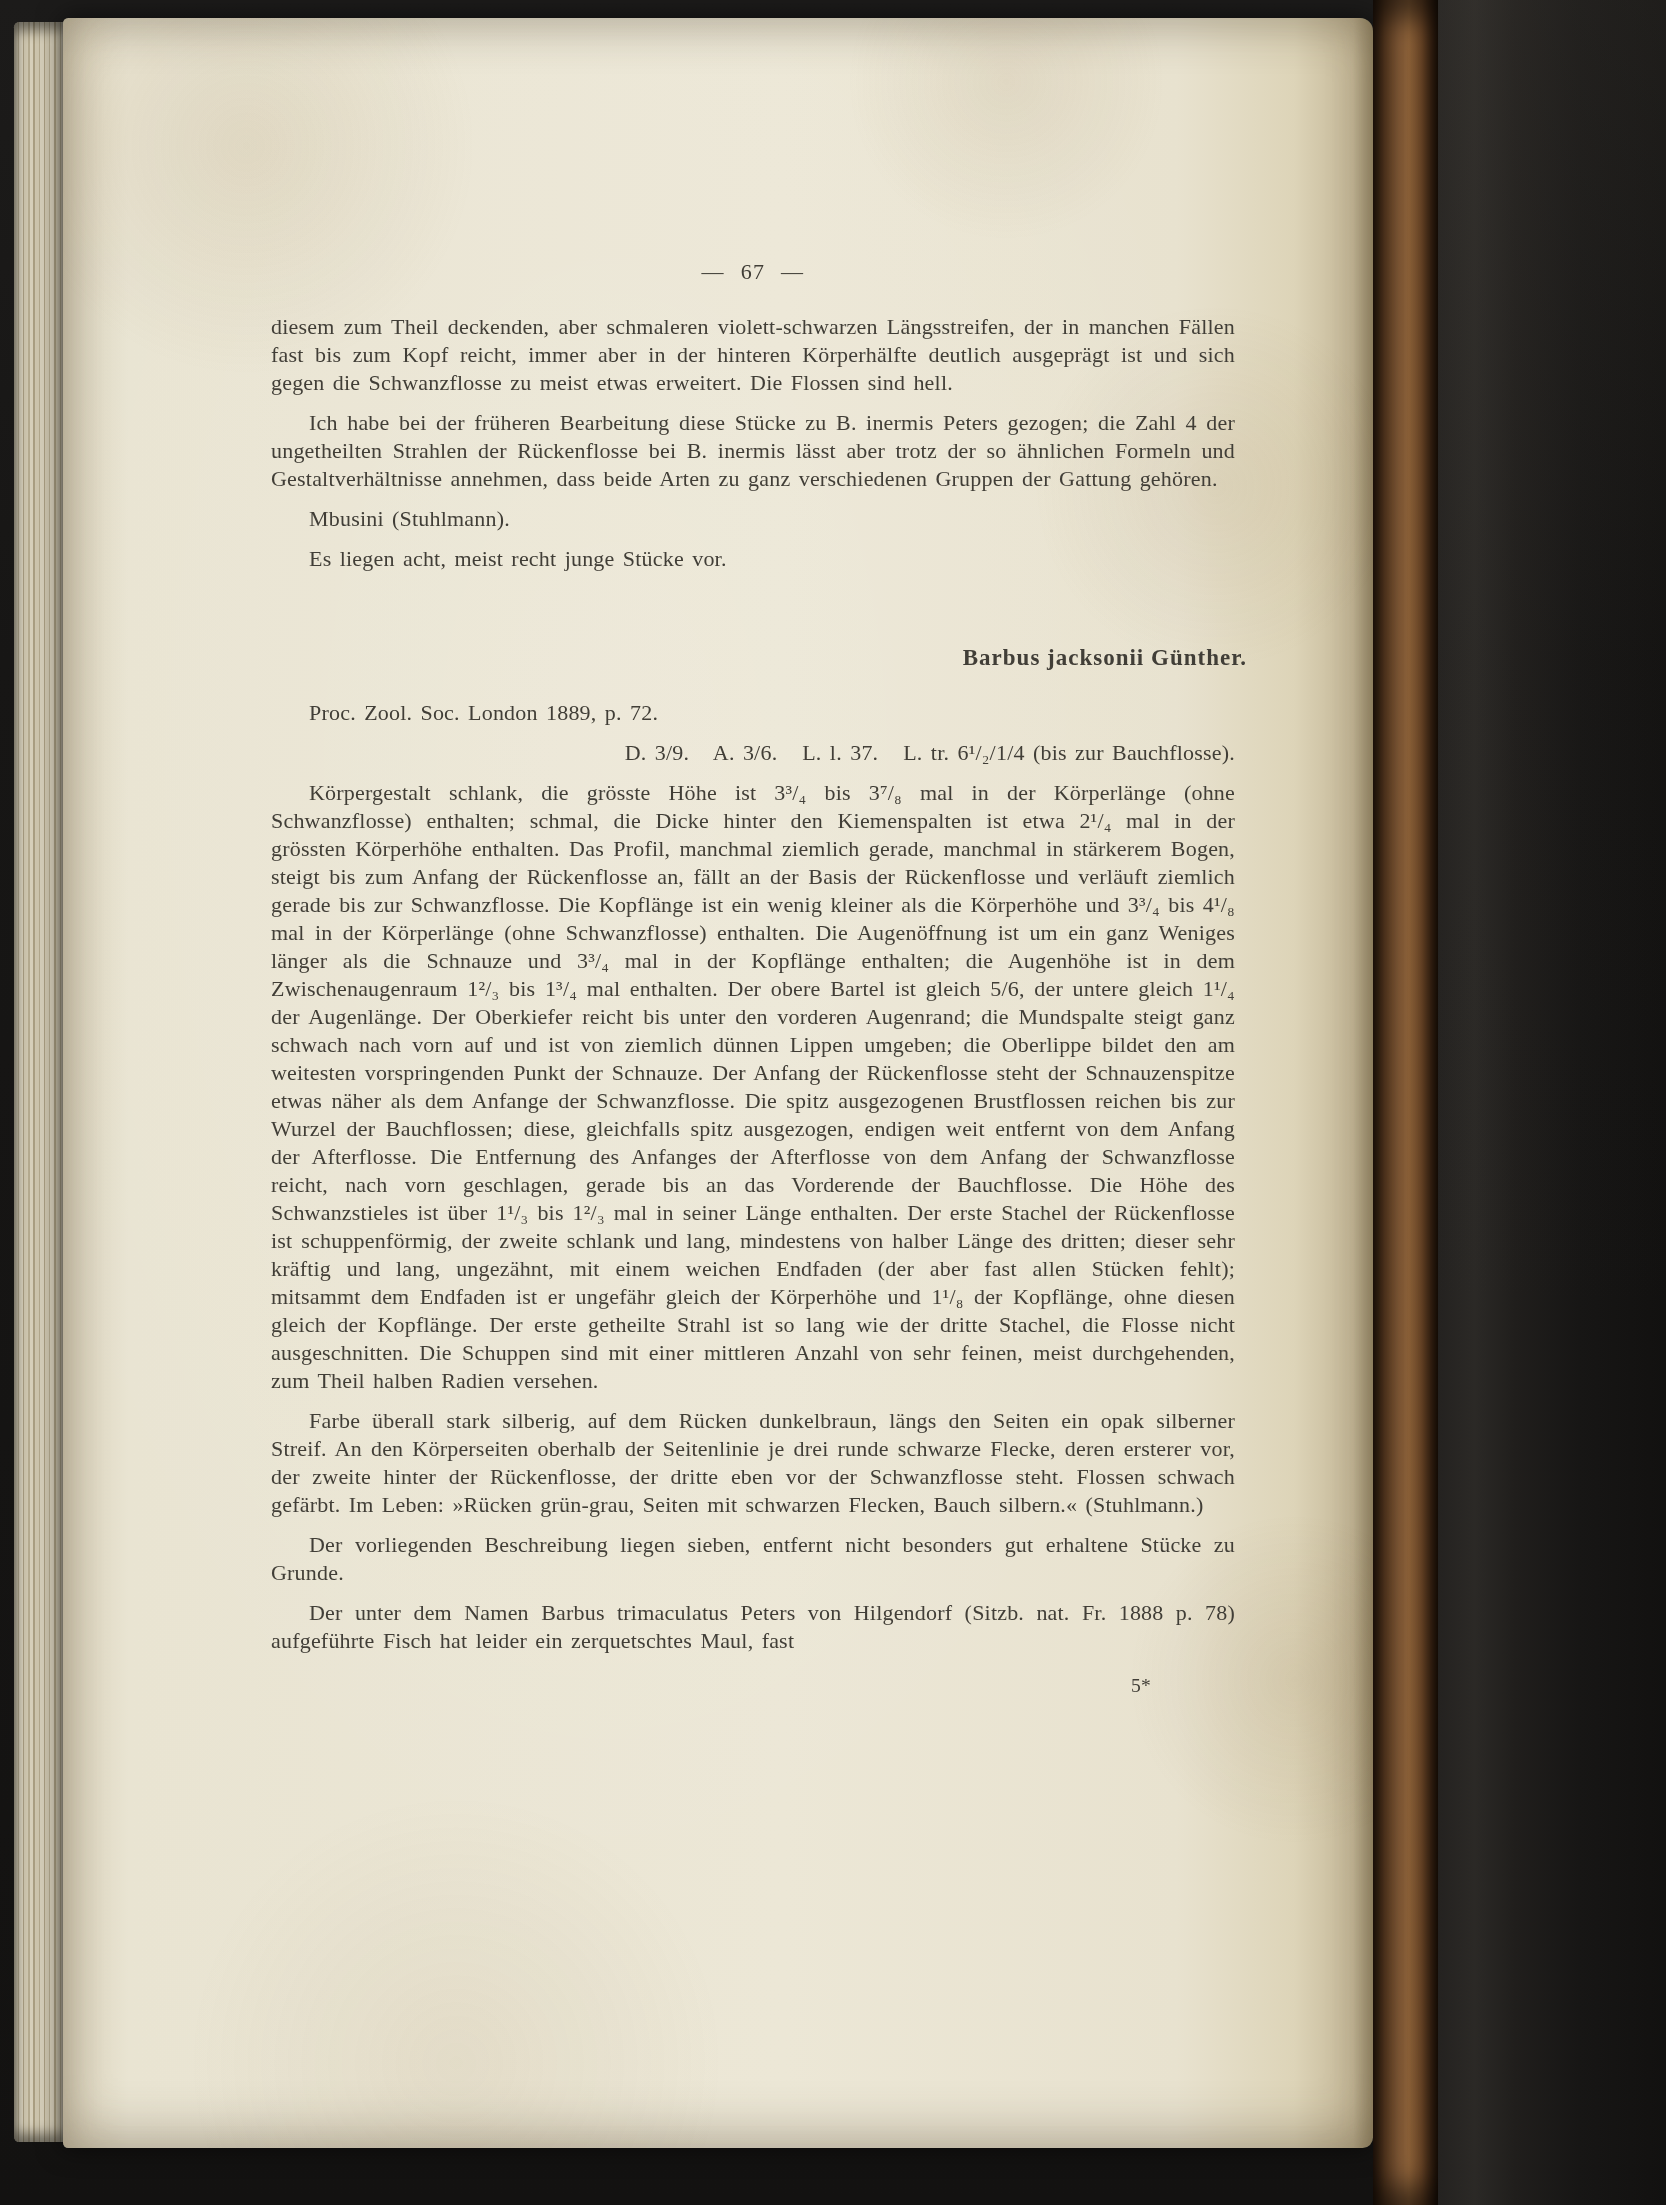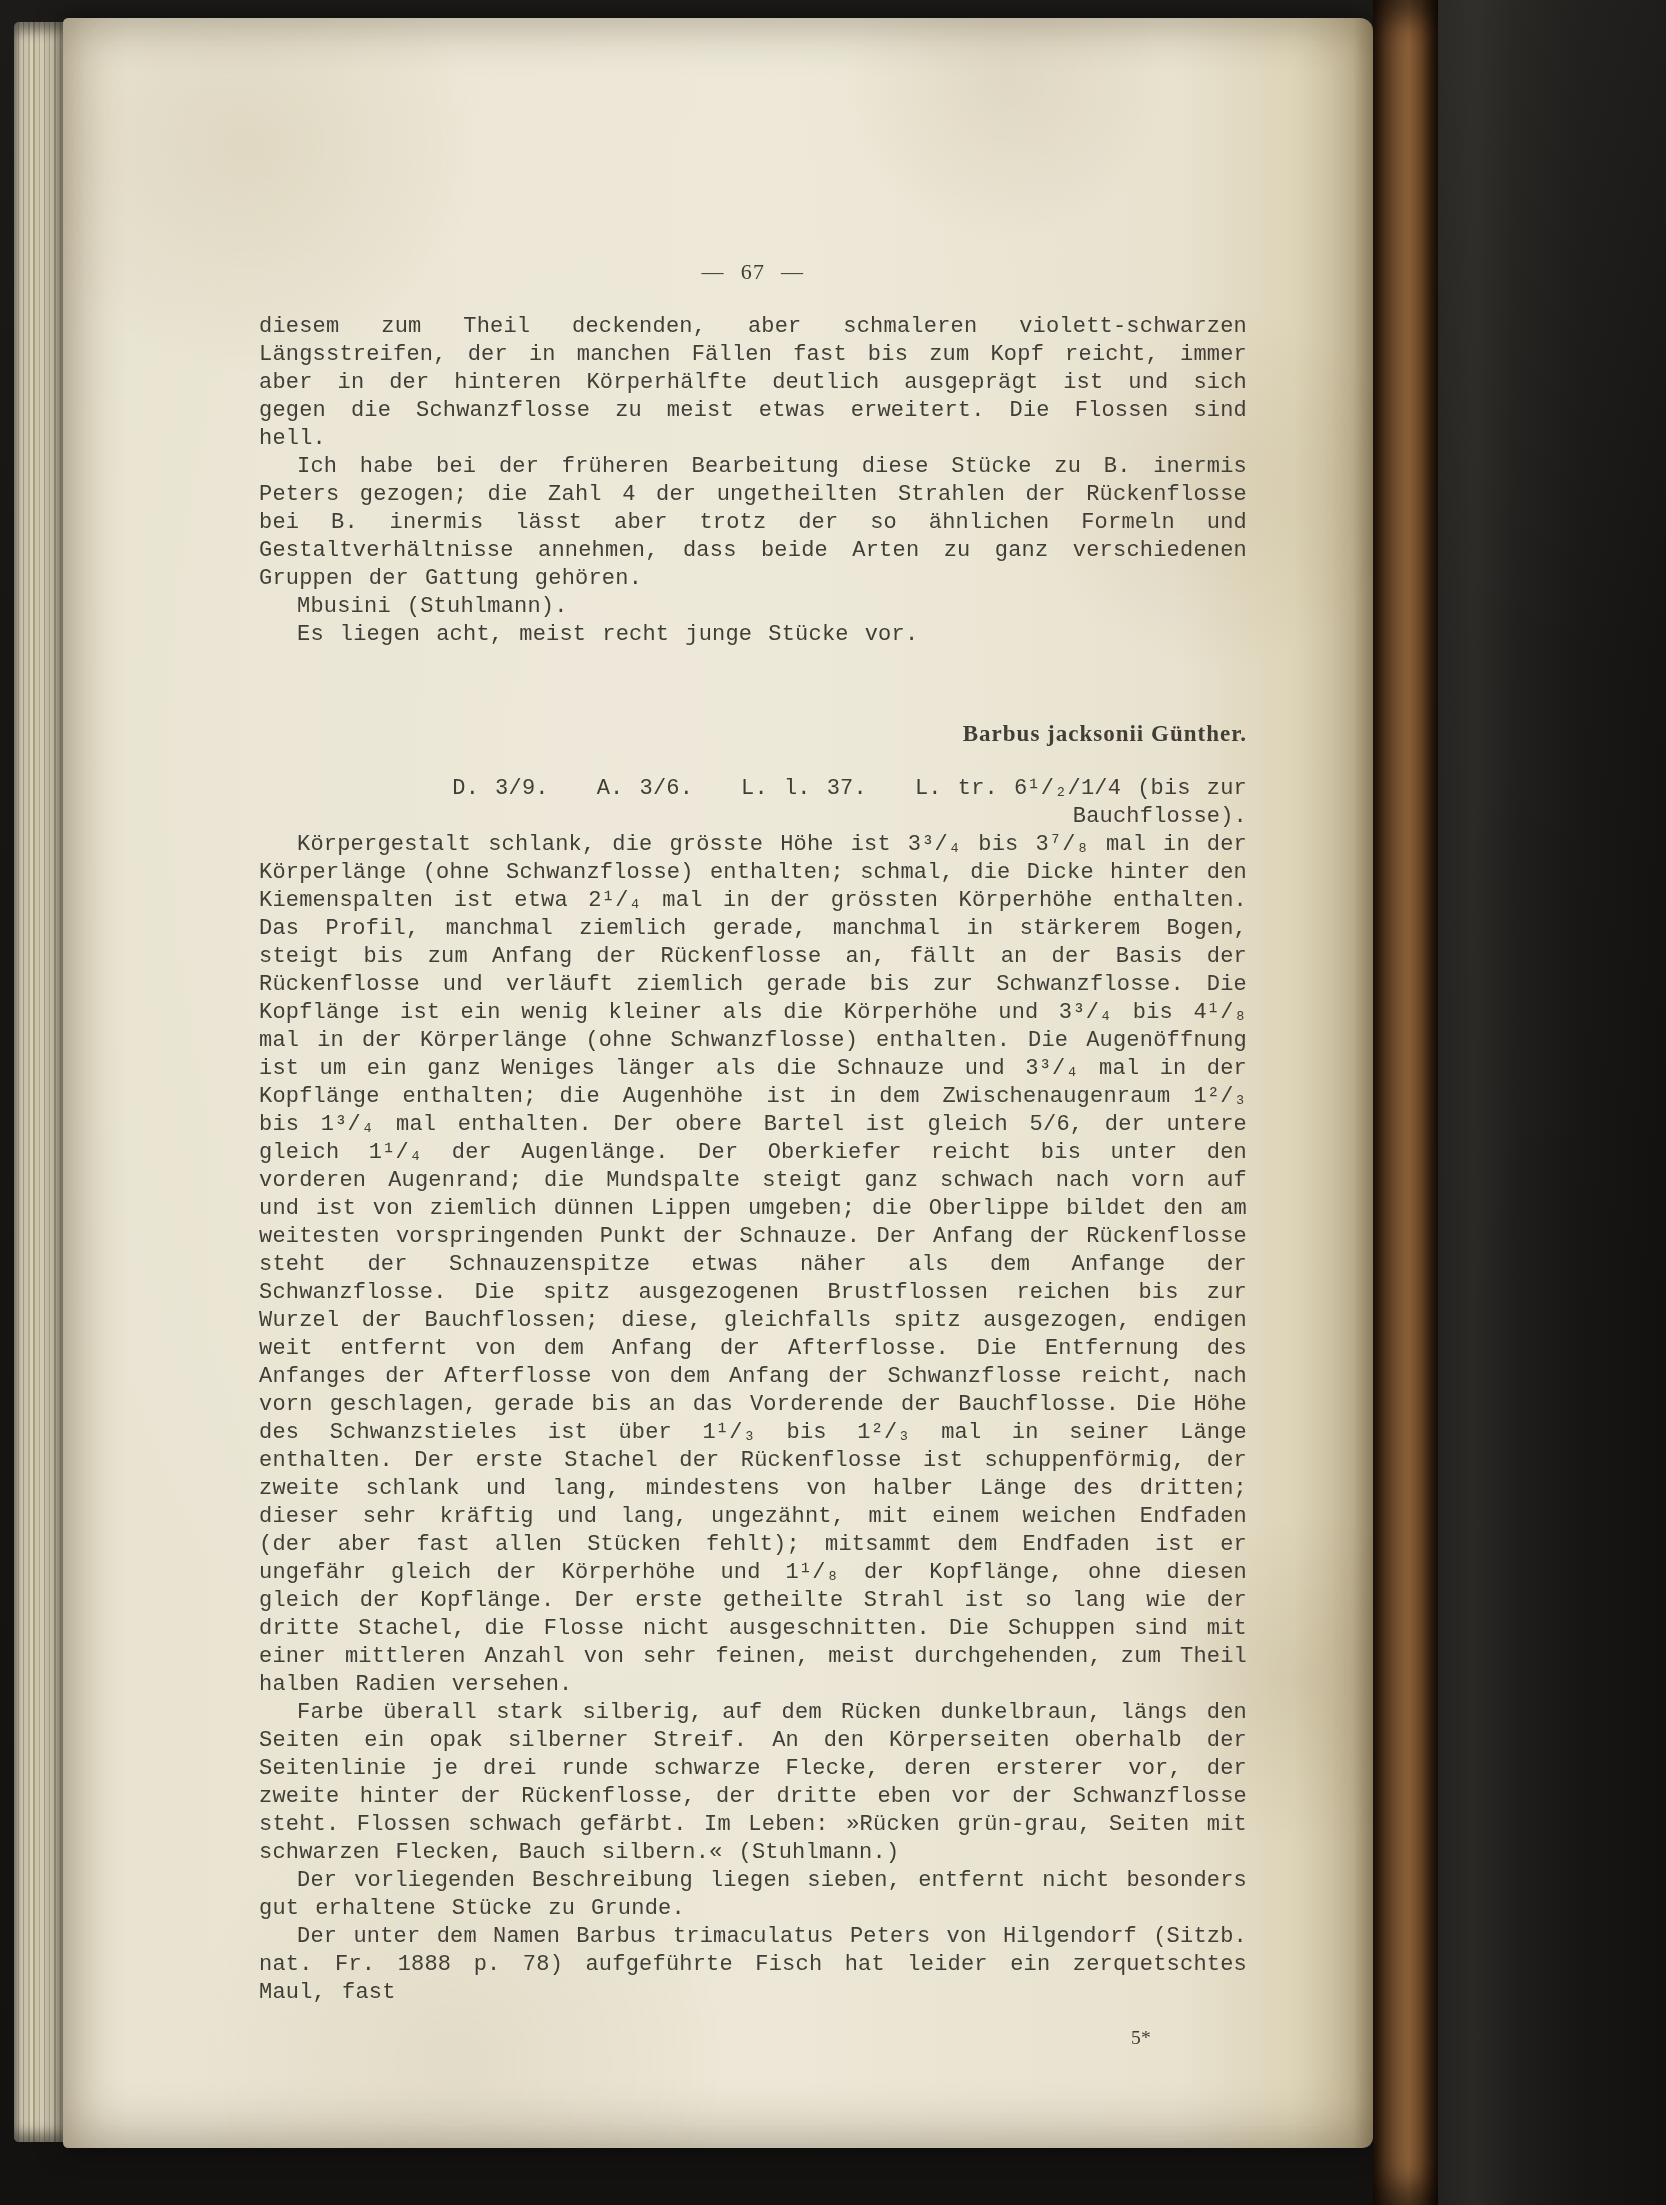--- a/index.html
+++ b/index.html
@@ -102,24 +102,23 @@
     letter-spacing: 0.2px;
     text-align: justify;
   }
   .page-number {
     text-align: center;
     margin: 0 0 27px 0;
     word-spacing: 9px;
     letter-spacing: 1.3px;
   }
   .para {
-    margin: 0;
+    margin: 12px;
     text-indent: 38px;
     word-spacing: 2.6px;
-    font-family: Liberation Mono, monospace;
   }
   .para.first {
     text-indent: 0;
   }
   .para.formula {
     white-space: pre-wrap;
     text-align: right;
   }
   .species-heading {
     margin: 70px 0 26px 0;
@@ -148,20 +147,21 @@
 
       <div class="page-number">— 67 —</div>
 
       <p class="para first">diesem zum Theil deckenden, aber schmaleren violett-schwarzen Längsstreifen, der in manchen Fällen fast bis zum Kopf reicht, immer aber in der hinteren Körperhälfte deutlich ausgeprägt ist und sich gegen die Schwanzflosse zu meist etwas erweitert. Die Flossen sind hell.</p>
       <p class="para">Ich habe bei der früheren Bearbeitung diese Stücke zu B. inermis Peters gezogen; die Zahl 4 der ungetheilten Strahlen der Rückenflosse bei B. inermis lässt aber trotz der so ähnlichen Formeln und Gestaltverhältnisse annehmen, dass beide Arten zu ganz verschiedenen Gruppen der Gattung gehören.</p>
       <p class="para">Mbusini (Stuhlmann).</p>
       <p class="para">Es liegen acht, meist recht junge Stücke vor.</p>
 
       <h2 class="species-heading">Barbus jacksonii Günther.</h2>
 
+      <p class="para">Proc. Zool. Soc. London 1889, p. 72.</p>
       <p class="para formula">D. 3/9.   A. 3/6.   L. l. 37.   L. tr. 6¹/₂/1/4 (bis zur Bauchflosse).</p>
       <p class="para">Körpergestalt schlank, die grösste Höhe ist 3³/₄ bis 3⁷/₈ mal in der Körperlänge (ohne Schwanzflosse) enthalten; schmal, die Dicke hinter den Kiemenspalten ist etwa 2¹/₄ mal in der grössten Körperhöhe enthalten. Das Profil, manchmal ziemlich gerade, manchmal in stärkerem Bogen, steigt bis zum Anfang der Rückenflosse an, fällt an der Basis der Rückenflosse und verläuft ziemlich gerade bis zur Schwanzflosse. Die Kopflänge ist ein wenig kleiner als die Körperhöhe und 3³/₄ bis 4¹/₈ mal in der Körperlänge (ohne Schwanzflosse) enthalten. Die Augenöffnung ist um ein ganz Weniges länger als die Schnauze und 3³/₄ mal in der Kopflänge enthalten; die Augenhöhe ist in dem Zwischenaugenraum 1²/₃ bis 1³/₄ mal enthalten. Der obere Bartel ist gleich 5/6, der untere gleich 1¹/₄ der Augenlänge. Der Oberkiefer reicht bis unter den vorderen Augenrand; die Mundspalte steigt ganz schwach nach vorn auf und ist von ziemlich dünnen Lippen umgeben; die Oberlippe bildet den am weitesten vorspringenden Punkt der Schnauze. Der Anfang der Rückenflosse steht der Schnauzenspitze etwas näher als dem Anfange der Schwanzflosse. Die spitz ausgezogenen Brustflossen reichen bis zur Wurzel der Bauchflossen; diese, gleichfalls spitz ausgezogen, endigen weit entfernt von dem Anfang der Afterflosse. Die Entfernung des Anfanges der Afterflosse von dem Anfang der Schwanzflosse reicht, nach vorn geschlagen, gerade bis an das Vorderende der Bauchflosse. Die Höhe des Schwanzstieles ist über 1¹/₃ bis 1²/₃ mal in seiner Länge enthalten. Der erste Stachel der Rückenflosse ist schuppenförmig, der zweite schlank und lang, mindestens von halber Länge des dritten; dieser sehr kräftig und lang, ungezähnt, mit einem weichen Endfaden (der aber fast allen Stücken fehlt); mitsammt dem Endfaden ist er ungefähr gleich der Körperhöhe und 1¹/₈ der Kopflänge, ohne diesen gleich der Kopflänge. Der erste getheilte Strahl ist so lang wie der dritte Stachel, die Flosse nicht ausgeschnitten. Die Schuppen sind mit einer mittleren Anzahl von sehr feinen, meist durchgehenden, zum Theil halben Radien versehen.</p>
       <p class="para">Farbe überall stark silberig, auf dem Rücken dunkelbraun, längs den Seiten ein opak silberner Streif. An den Körperseiten oberhalb der Seitenlinie je drei runde schwarze Flecke, deren ersterer vor, der zweite hinter der Rückenflosse, der dritte eben vor der Schwanzflosse steht. Flossen schwach gefärbt. Im Leben: »Rücken grün-grau, Seiten mit schwarzen Flecken, Bauch silbern.« (Stuhlmann.)</p>
       <p class="para">Der vorliegenden Beschreibung liegen sieben, entfernt nicht besonders gut erhaltene Stücke zu Grunde.</p>
       <p class="para">Der unter dem Namen Barbus trimaculatus Peters von Hilgendorf (Sitzb. nat. Fr. 1888 p. 78) aufgeführte Fisch hat leider ein zerquetschtes Maul, fast</p>
 
       <div class="sheet-signature">5*</div>
 
     </div>
   </div>

